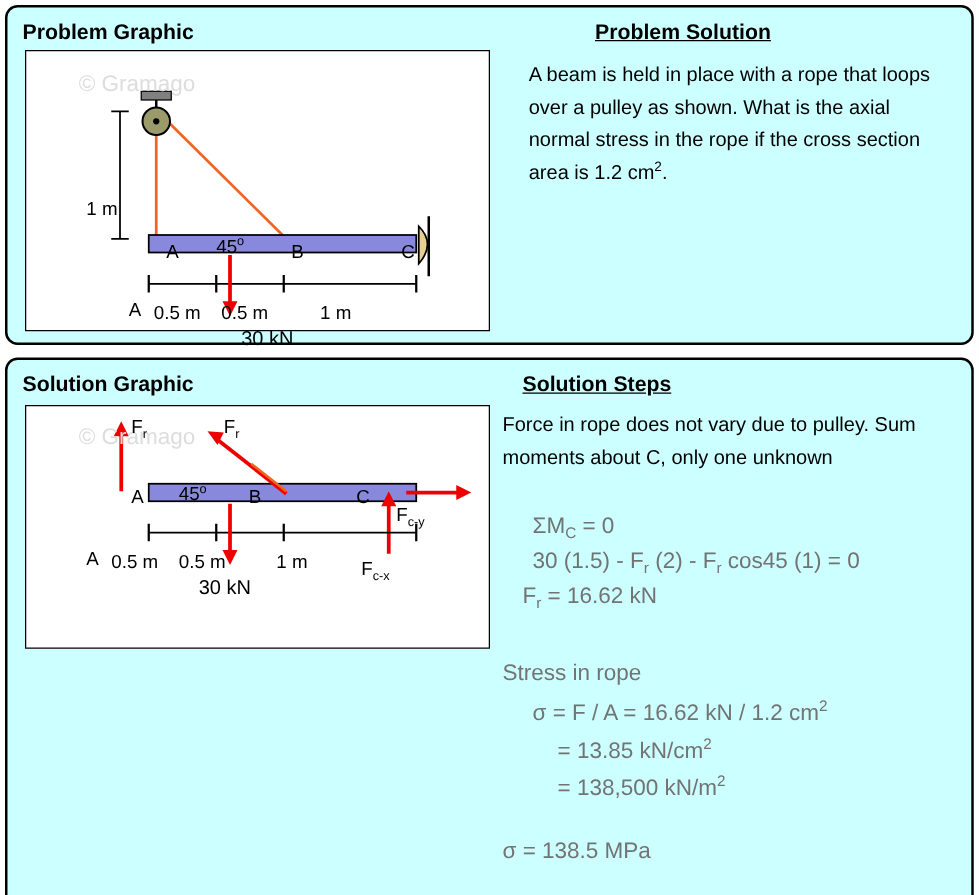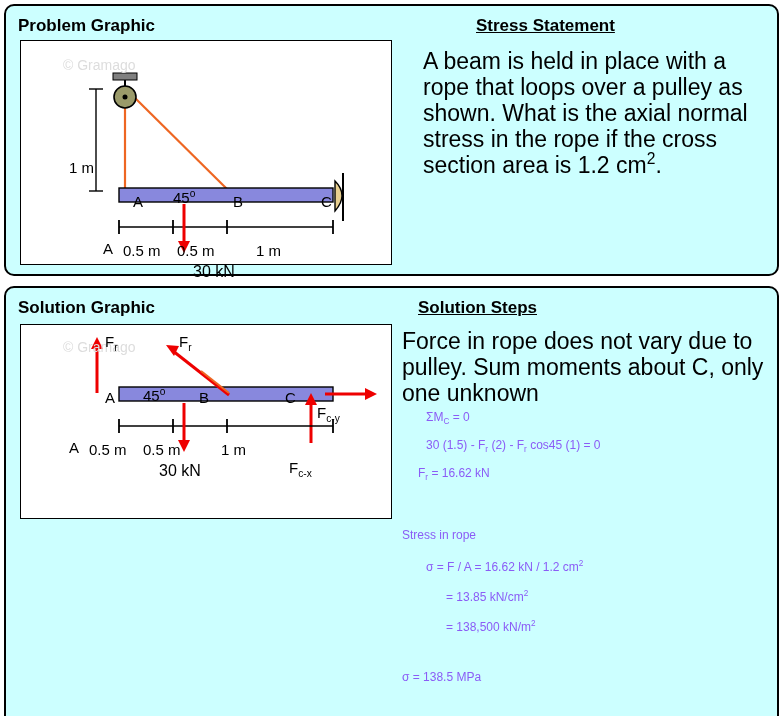--- a/index.html
+++ b/index.html
@@ -57,27 +57,27 @@
   }
   #solution-graphic-box {
     left: 14px;
     top: 36px;
     width: 372px;
     height: 195px;
   }
   .wm {
     position: absolute;
     color: #dddddd;
-    font-size: 14px;
+    font-size: 18px;
     font-family: "Liberation Sans", sans-serif;
     white-space: nowrap;
   }
   .text-body {
     position: absolute;
-    font-size: 23px;
+    font-size: 16px;
     line-height: 26px;
     color: #000;
     white-space: pre-wrap;
   }
   .lbl {
     position: absolute;
     font-size: 15px;
     color: #000;
     white-space: nowrap;
   }
@@ -90,33 +90,33 @@
     line-height: 0;
   }
   sub, .sub {
     font-size: 0.68em;
     vertical-align: sub;
     line-height: 0;
   }
   svg { display: block; }
   .stepline {
     position: absolute;
-    font-size: 12px;
-    color: #8b5cf6;
+    font-size: 18px;
+    color: #737373;
     white-space: nowrap;
   }
 </style>
 </head>
 <body>
 
 <div class="panel" id="problem-panel">
 
   <div class="panel-heading" style="left:12px; top:10px;">Problem Graphic</div>
 
-  <div class="panel-heading underlined" style="left:470px; top:10px;">Stress Statement</div>
+  <div class="panel-heading underlined" style="left:470px; top:10px;">Problem Solution</div>
 
   <div class="graphic-box" id="problem-graphic-box">
     <div class="wm" style="left:42px; top:16px;">© Gramago</div>
     <svg width="370" height="223" viewBox="0 0 370 223">
 
       <line x1="75" y1="48" x2="75" y2="150" stroke="#000" stroke-width="1.4"></line>
       <line x1="68" y1="48" x2="82" y2="48" stroke="#000" stroke-width="1.4"></line>
       <line x1="68" y1="150" x2="82" y2="150" stroke="#000" stroke-width="1.4"></line>
 
       <line x1="104" y1="48" x2="104" y2="150" stroke="#ee6622" stroke-width="2.2"></line>
@@ -188,21 +188,21 @@
       <line x1="152" y1="94" x2="152" y2="108" stroke="#000" stroke-width="1.8"></line>
       <line x1="206" y1="94" x2="206" y2="108" stroke="#000" stroke-width="1.8"></line>
       <line x1="312" y1="94" x2="312" y2="108" stroke="#000" stroke-width="1.8"></line>
 
       <line x1="163" y1="78" x2="163" y2="118" stroke="#ee0000" stroke-width="3"></line>
       <path d="M 163 127 l -6 -12 l 12 0 z" fill="#ee0000"></path>
     </svg>
     <div class="lbl" style="left:84px; top:8px;"><span>F</span><span class="sub">r</span></div>
     <div class="lbl" style="left:158px; top:8px;"><span>F</span><span class="sub">r</span></div>
     <div class="lbl" style="left:296px; top:44px;margin-top:35px;"><span>F</span><span class="sub">c-y</span></div>
-    <div class="lbl" style="left:268px; top:134px;"><span>F</span><span class="sub">c-x</span></div>
+    <div class="lbl" style="left:268px; top:122px;"><span>F</span><span class="sub">c-x</span></div>
     <div class="lbl" style="left:122px; top:62px;"><span>45</span><span class="sup">o</span></div>
     <div class="lbl" style="left:84px; top:64px;">A</div>
     <div class="lbl" style="left:178px; top:64px;">B</div>
     <div class="lbl" style="left:264px; top:64px;">C</div>
     <div class="lbl" style="left:48px; top:114px;">A</div>
     <div class="lbl" style="left:68px; top:116px;">0.5 m</div>
     <div class="lbl" style="left:122px; top:116px;">0.5 m</div>
     <div class="lbl" style="left:200px; top:116px;">1 m</div>
     <div class="lbl" style="left:138px; top:137px; font-size:16px;">30 kN</div>
   </div>

